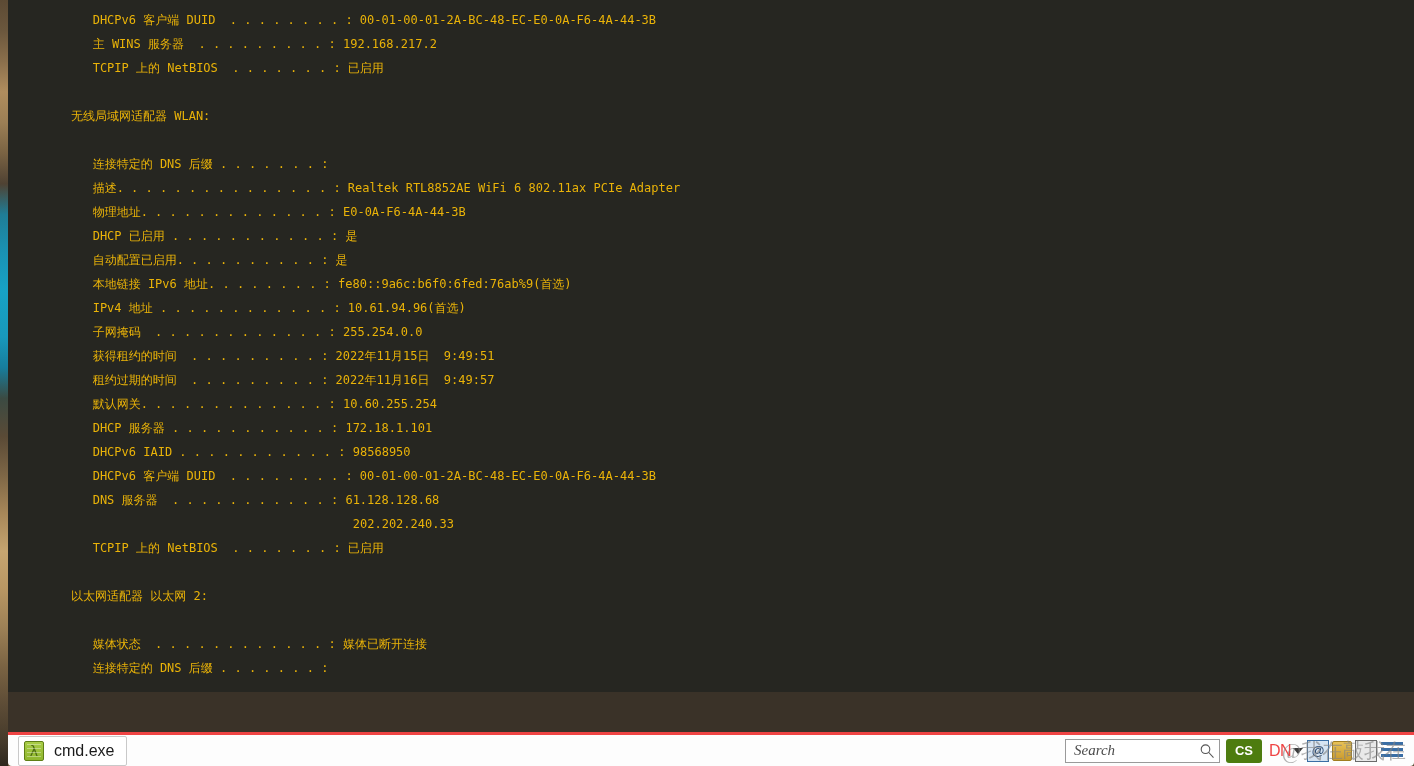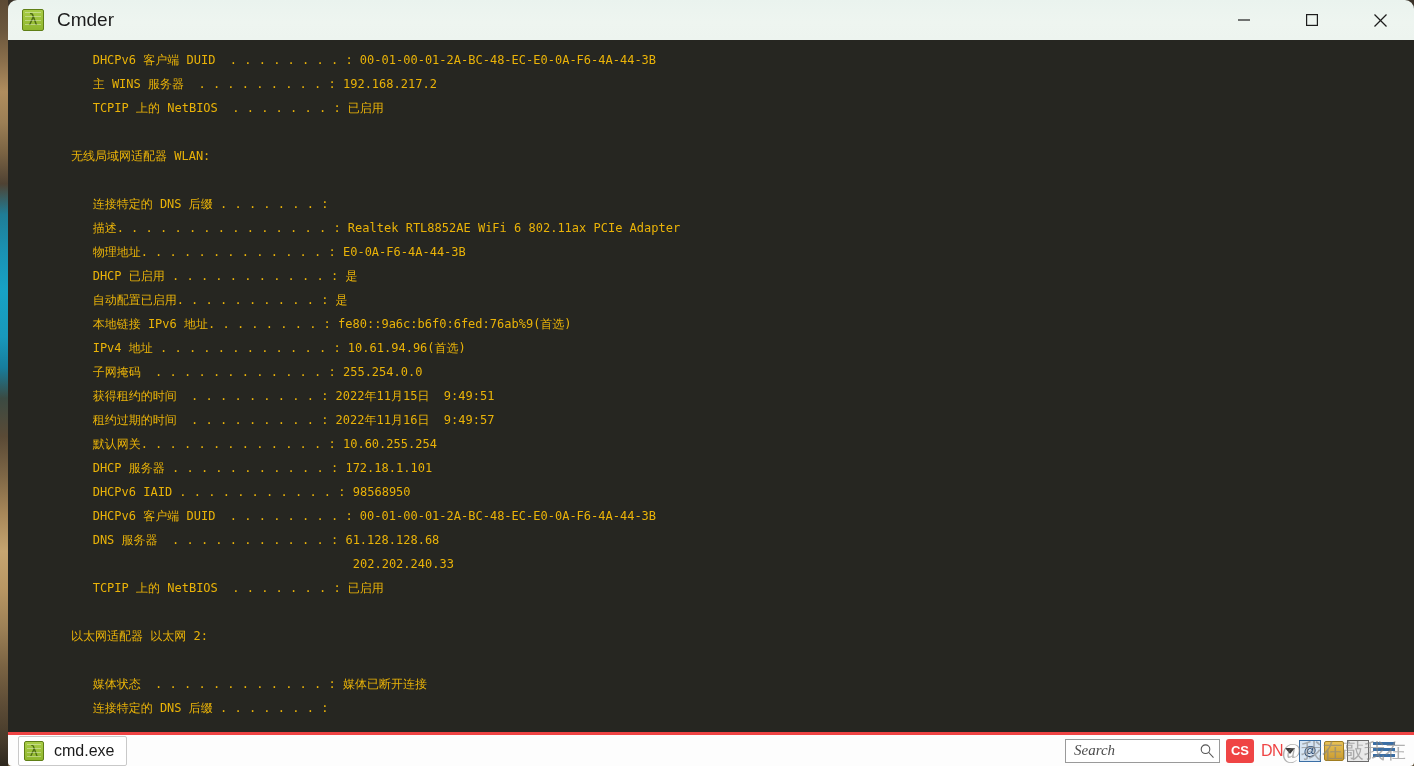--- a/index.html
+++ b/index.html
@@ -235,22 +235,22 @@
 
   
   .tray-zone {
     display: flex;
     align-items: center;
     position: relative;
     height: 28px;
     width: 182px;
   }
   .csdn-logo {
-    width: 28px; height: 24px;
-    background: #ef4444;
+    width: 36px; height: 24px;
+    background: #4d7c0f;
     border-radius: 3px;
     display: flex;
     align-items: center;
     justify-content: center;
     color: #fff;
     font-size: 13px;
     font-weight: bold;
     font-family: "Liberation Sans", sans-serif;
     flex: 0 0 auto;
   }
@@ -318,43 +318,20 @@
 </head>
 <body>
 
 <div id="screen">
 
   <div class="wallpaper-bottom"></div>
   <div class="wallpaper-strip"></div>
 
   <div id="window">
 
-    <div id="titlebar">
-      <div class="title-icon"></div>
-      <div id="title-text">Cmder</div>
-
-      <div class="win-controls">
-        <div class="win-btn">
-          <svg width="14" height="14" viewBox="0 0 14 14" aria-hidden="true">
-            <line x1="1" y1="7" x2="13" y2="7" stroke="currentColor" stroke-width="1.2"></line>
-          </svg>
-        </div>
-        <div class="win-btn">
-          <svg width="14" height="14" viewBox="0 0 14 14" aria-hidden="true">
-            <rect x="1.6" y="1.6" width="10.8" height="10.8" fill="none" stroke="currentColor" stroke-width="1.2"></rect>
-          </svg>
-        </div>
-        <div class="win-btn close">
-          <svg width="15" height="15" viewBox="0 0 15 15" aria-hidden="true">
-            <line x1="1.5" y1="1.5" x2="13.5" y2="13.5" stroke="currentColor" stroke-width="1.2"></line>
-            <line x1="13.5" y1="1.5" x2="1.5" y2="13.5" stroke="currentColor" stroke-width="1.2"></line>
-          </svg>
-        </div>
-      </div>
-    </div>
 
     <div id="terminal">
       <div id="term-lines"><div class="tline">   DHCPv6 客户端 DUID  . . . . . . . . : 00-01-00-01-2A-BC-48-EC-E0-0A-F6-4A-44-3B</div><div class="tline">   主 WINS 服务器  . . . . . . . . . : 192.168.217.2</div><div class="tline">   TCPIP 上的 NetBIOS  . . . . . . . : 已启用</div><div class="tline blank"></div><div class="tline">无线局域网适配器 WLAN:</div><div class="tline blank"></div><div class="tline">   连接特定的 DNS 后缀 . . . . . . . :</div><div class="tline">   描述. . . . . . . . . . . . . . . : Realtek RTL8852AE WiFi 6 802.11ax PCIe Adapter</div><div class="tline">   物理地址. . . . . . . . . . . . . : E0-0A-F6-4A-44-3B</div><div class="tline">   DHCP 已启用 . . . . . . . . . . . : 是</div><div class="tline">   自动配置已启用. . . . . . . . . . : 是</div><div class="tline">   本地链接 IPv6 地址. . . . . . . . : fe80::9a6c:b6f0:6fed:76ab%9(首选)</div><div class="tline">   IPv4 地址 . . . . . . . . . . . . : 10.61.94.96(首选)</div><div class="tline">   子网掩码  . . . . . . . . . . . . : 255.254.0.0</div><div class="tline">   获得租约的时间  . . . . . . . . . : 2022年11月15日  9:49:51</div><div class="tline">   租约过期的时间  . . . . . . . . . : 2022年11月16日  9:49:57</div><div class="tline">   默认网关. . . . . . . . . . . . . : 10.60.255.254</div><div class="tline">   DHCP 服务器 . . . . . . . . . . . : 172.18.1.101</div><div class="tline">   DHCPv6 IAID . . . . . . . . . . . : 98568950</div><div class="tline">   DHCPv6 客户端 DUID  . . . . . . . . : 00-01-00-01-2A-BC-48-EC-E0-0A-F6-4A-44-3B</div><div class="tline">   DNS 服务器  . . . . . . . . . . . : 61.128.128.68</div><div class="tline">                                       202.202.240.33</div><div class="tline">   TCPIP 上的 NetBIOS  . . . . . . . : 已启用</div><div class="tline blank"></div><div class="tline">以太网适配器 以太网 2:</div><div class="tline blank"></div><div class="tline">   媒体状态  . . . . . . . . . . . . : 媒体已断开连接</div><div class="tline">   连接特定的 DNS 后缀 . . . . . . . :</div></div>
     </div>
 
     <div id="taskbar">
 
       <div class="task-item">
         <span class="task-icon"></span>
         <span class="task-label">cmd.exe</span>

